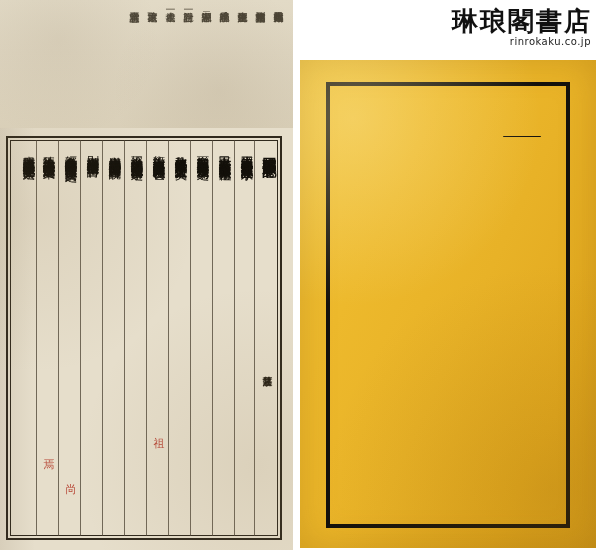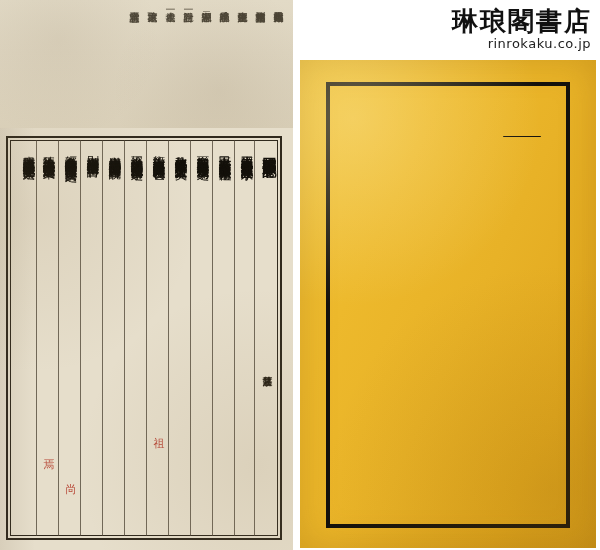--- a/index.html
+++ b/index.html
@@ -173,21 +173,21 @@
     font-size: 26px;
     letter-spacing: 2px;
     color: #111111;
     font-weight: bold;
   }
   #shop-url {
     position: absolute;
     right: 9px;
     top: 36px;
     font-family: "DejaVu Sans", sans-serif;
-    font-size: 13px;
+    font-size: 10px;
     letter-spacing: .5px;
     color: #222222;
   }
   #cover {
     position: absolute;
     left: 4px;
     top: 60px;
     width: 296px;
     height: 488px;
     background:

